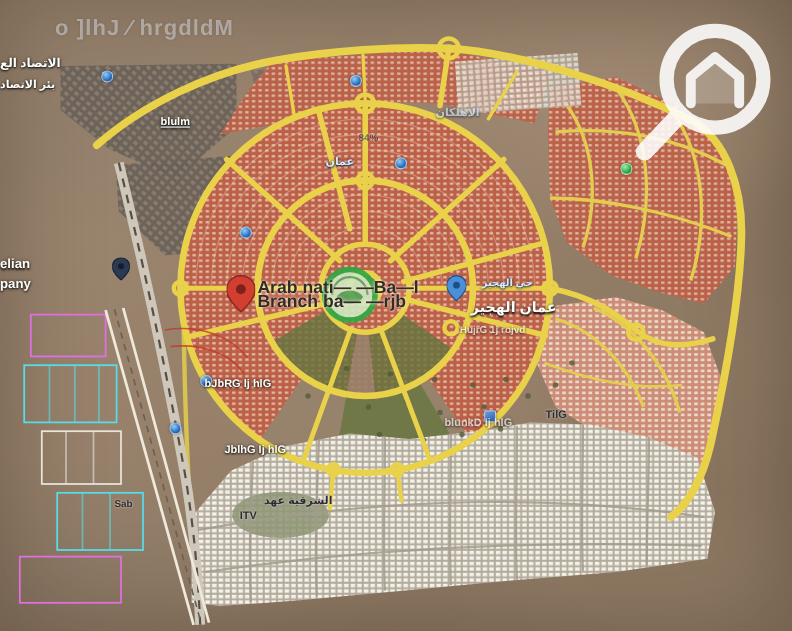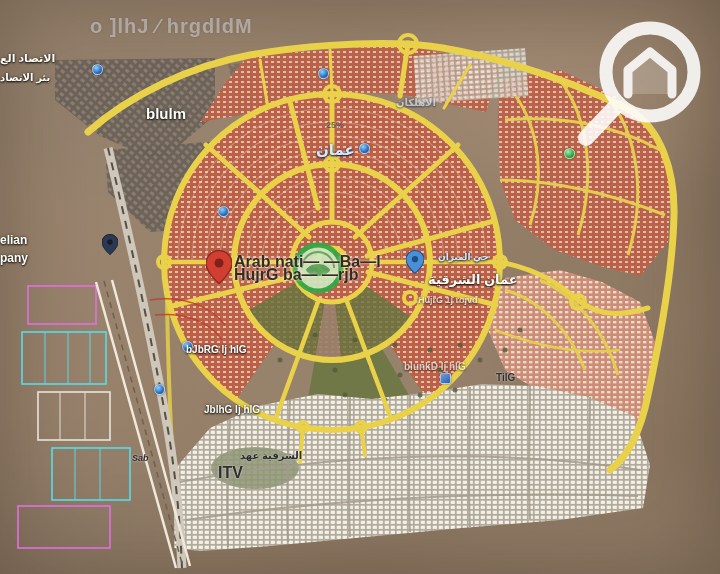--- a/index.html
+++ b/index.html
@@ -16,21 +16,21 @@
     box-shadow:inset 0 0 90px rgba(40,30,18,.38);
   }
   svg.map{position:absolute;left:0;top:0;}
   .lbl{position:absolute;white-space:nowrap;font-weight:bold;line-height:1.1;}
   .lbl.white{color:#fdfdfa;text-shadow:0 1px 2px rgba(0,0,0,.9),0 0 3px rgba(0,0,0,.55);}
   .lbl.blue{color:#d9e9f9;text-shadow:0 1px 2px rgba(8,25,55,.9),0 0 3px rgba(8,25,55,.6);}
   .lbl.dark{color:#2e2c33;text-shadow:0 0 2px rgba(255,250,240,.75);}
   .lbl.faint{opacity:.62;}
   .watermark{
     position:absolute;left:50px;top:15px;font-size:20px;letter-spacing:1px;
-    color:rgba(216,216,222,.55);font-weight:bold;text-shadow:0 0 2px rgba(90,80,70,.4);margin-left:40px;
+    color:rgba(216,216,222,.55);font-weight:bold;text-shadow:0 0 2px rgba(90,80,70,.4);
   }
   .poi{position:absolute;width:9px;height:9px;border-radius:50%;
     background:radial-gradient(circle at 35% 30%, #8fd0f8, #2a6fc0 60%, #123d73);
     border:1px solid rgba(255,255,255,.55);box-shadow:0 0 2px rgba(0,0,0,.5);}
   .poi.green{background:radial-gradient(circle at 35% 30%, #a7ecb0, #2fa944 60%, #0f5c20);}
   .poi.square{border-radius:2px;background:linear-gradient(145deg,#6ba0e0,#2d5ea8);}
   .marker{position:absolute;}
   .pin-label{position:absolute;left:234px;top:255px;color:#322c25;font-weight:bold;
     font-size:16px;line-height:13px;text-shadow:0 0 2px rgba(255,246,228,.85),0 0 4px rgba(255,246,228,.5);}
   .biglogo{position:absolute;left:556px;top:2px;opacity:.88;}
@@ -250,43 +250,43 @@
     <path d="M14,30 A16,16 0 0 1 46,30" stroke="#1f7a2e" stroke-width="2" fill="none" opacity="0.6"></path>
   </svg>
 
   <svg class="marker" style="left:206px;top:250px;" width="26" height="34" viewBox="0 0 26 33">
     <path d="M13,0 C5.8,0 0,5.8 0,13 C0,22 13,33 13,33 C13,33 26,22 26,13 C26,5.8 20.2,0 13,0 Z" fill="#d23f31" stroke="#8e2a20" stroke-width="1.5"></path>
     <circle cx="13" cy="12.5" r="4.5" fill="#7d221a"></circle>
   </svg>
 
   <div class="pin-label">
     <div>Arab nati— —Ba—l</div>
-    <div>HujrG ba— —rjb</div>
+    <div>Branch ba— —rjb</div>
   </div>
 
   <span class="watermark">o ]lhJ ⁄ hrgdldM</span>
 
   <span class="lbl white" style="left:0px;top:52px;font-size:11px;">الاتصاد الع</span>
   <span class="lbl white" style="left:0px;top:72px;font-size:10px;">بئر الاتصاد</span>
-  <span class="lbl white" style="left:146px;top:106px;font-size:15px;">blulm</span>
-  <span class="lbl dark faint" style="left:326px;top:121px;font-size:9px;">25%</span>
-  <span class="lbl blue" style="left:316px;top:142px;font-size:15px;">عمان</span>
+  <span class="lbl white" style="left:146px;top:106px;font-size:10px;text-decoration:underline;">blulm</span>
+  <span class="lbl dark faint" style="left:326px;top:121px;font-size:9px;">84%</span>
+  <span class="lbl blue" style="left:296px;top:142px;font-size:10px;">عمان</span>
   <span class="lbl blue faint" style="left:396px;top:97px;font-size:10px;">الاهلكان</span>
-  <span class="lbl blue" style="left:438px;top:253px;font-size:9px;">حي الميزان</span>
-  <span class="lbl white" style="left:428px;top:273px;font-size:13px;">عمان الشرقية</span>
+  <span class="lbl blue" style="left:438px;top:253px;font-size:9px;">حي الهجير</span>
+  <span class="lbl white" style="left:428px;top:273px;font-size:13px;">عمان الهجير</span>
   <span class="lbl white faint" style="left:418px;top:296px;font-size:9px;">HujrG 1j rojvd</span>
   <span class="lbl white" style="left:0px;top:234px;font-size:12px;">elian</span>
   <span class="lbl white" style="left:0px;top:252px;font-size:12px;">pany</span>
   <span class="lbl white" style="left:186px;top:344px;font-size:10px;">bJbRG lj hlG</span>
   <span class="lbl white" style="left:204px;top:368px;font-size:10px;margin-top:36px;">JblhG Ij hlG</span>
-  <span class="lbl white faint" style="left:404px;top:361px;font-size:10px;text-align:center;">blunkD Ij hlG</span>
+  <span class="lbl white faint" style="left:404px;top:379px;font-size:10px;text-align:center;">blunkD Ij hlG</span>
   <span class="lbl dark" style="left:496px;top:372px;font-size:10px;">TilG</span>
   <span class="lbl dark" style="left:240px;top:450px;font-size:10px;">الشرقية عهد</span>
-  <span class="lbl dark" style="left:218px;top:464px;font-size:16px;">ITV</span>
-  <span class="lbl dark" style="left:132px;top:454px;font-size:9px;font-style:italic;">Sab</span>
+  <span class="lbl dark" style="left:218px;top:464px;font-size:10px;">ITV</span>
+  <span class="lbl dark" style="left:104px;top:454px;font-size:9px;">Sab</span>
 
   <svg class="biglogo" width="164" height="150" viewBox="0 0 164 150">
     <g stroke="#ffffff" fill="none">
       <circle cx="94" cy="70" r="44" stroke-width="13"></circle>
       <line x1="62" y1="102" x2="30" y2="136" stroke-width="16" stroke-linecap="round"></line>
       <path d="M72,92 L72,68 L94,50 L116,68 L116,92" stroke-width="9" stroke-linejoin="round" stroke-linecap="round" fill="rgba(255,255,255,0.22)"></path>
     </g>
   </svg>
 
 </div>

